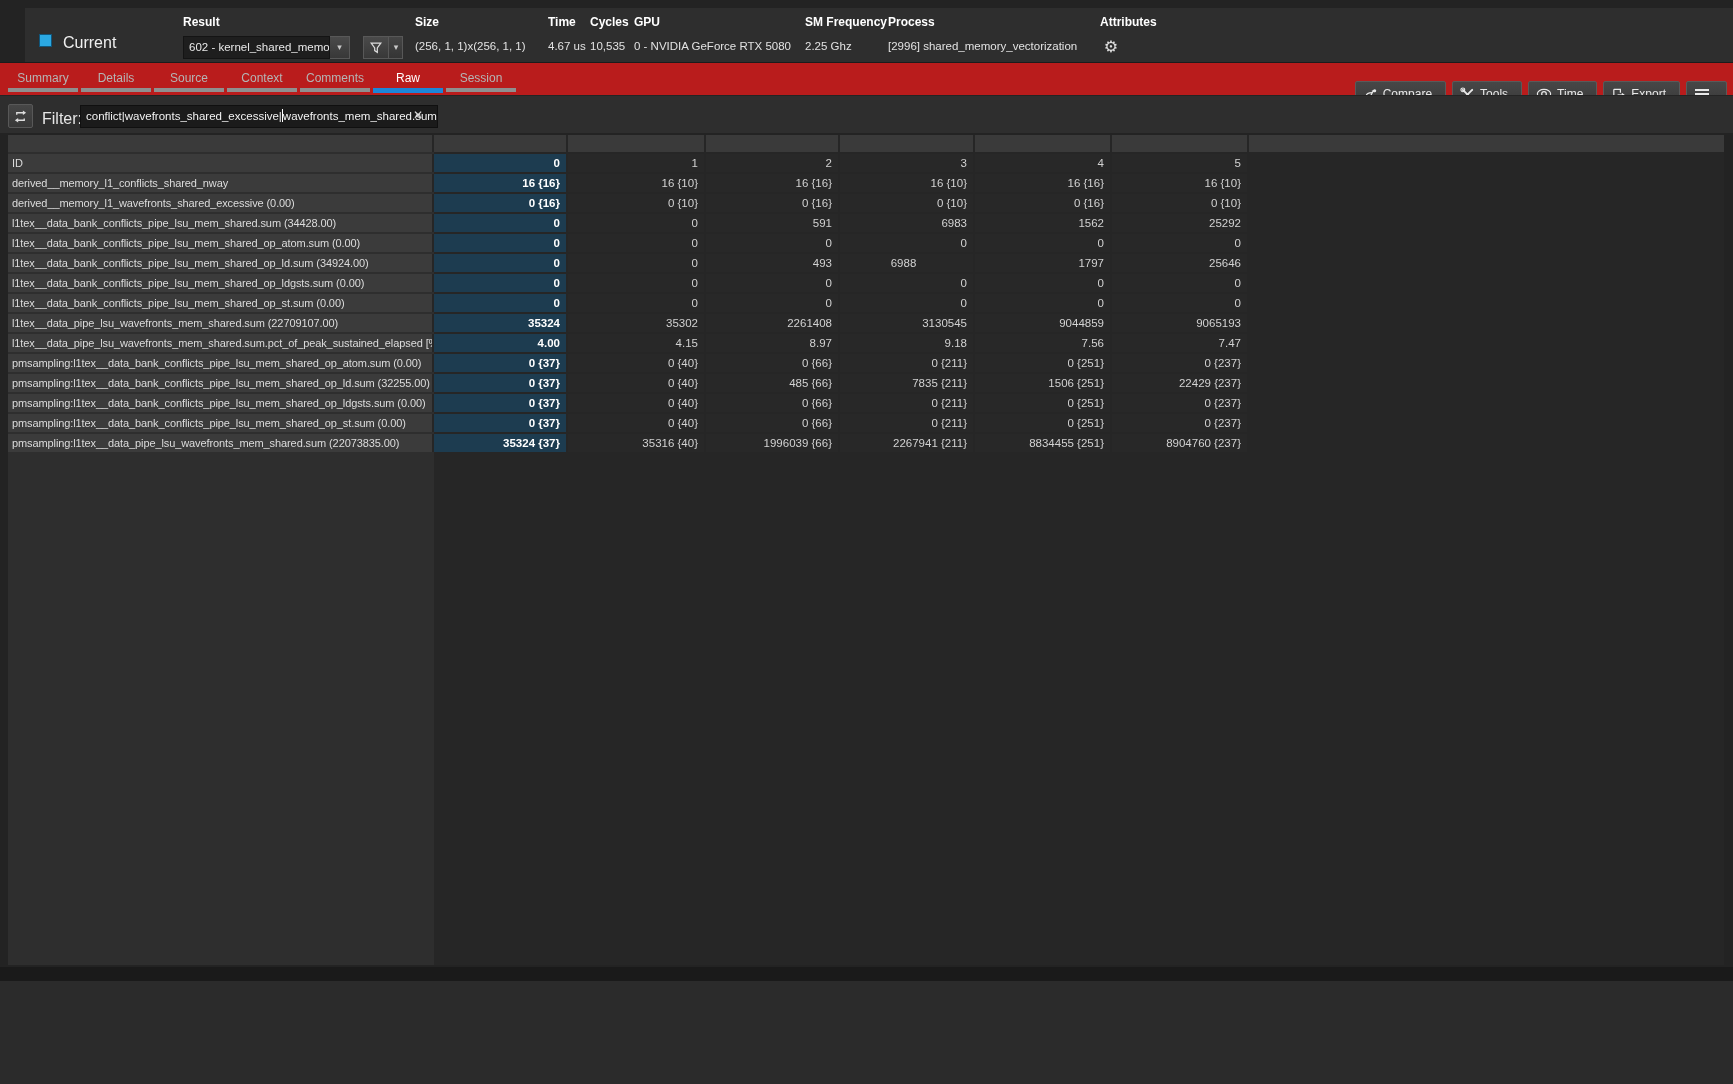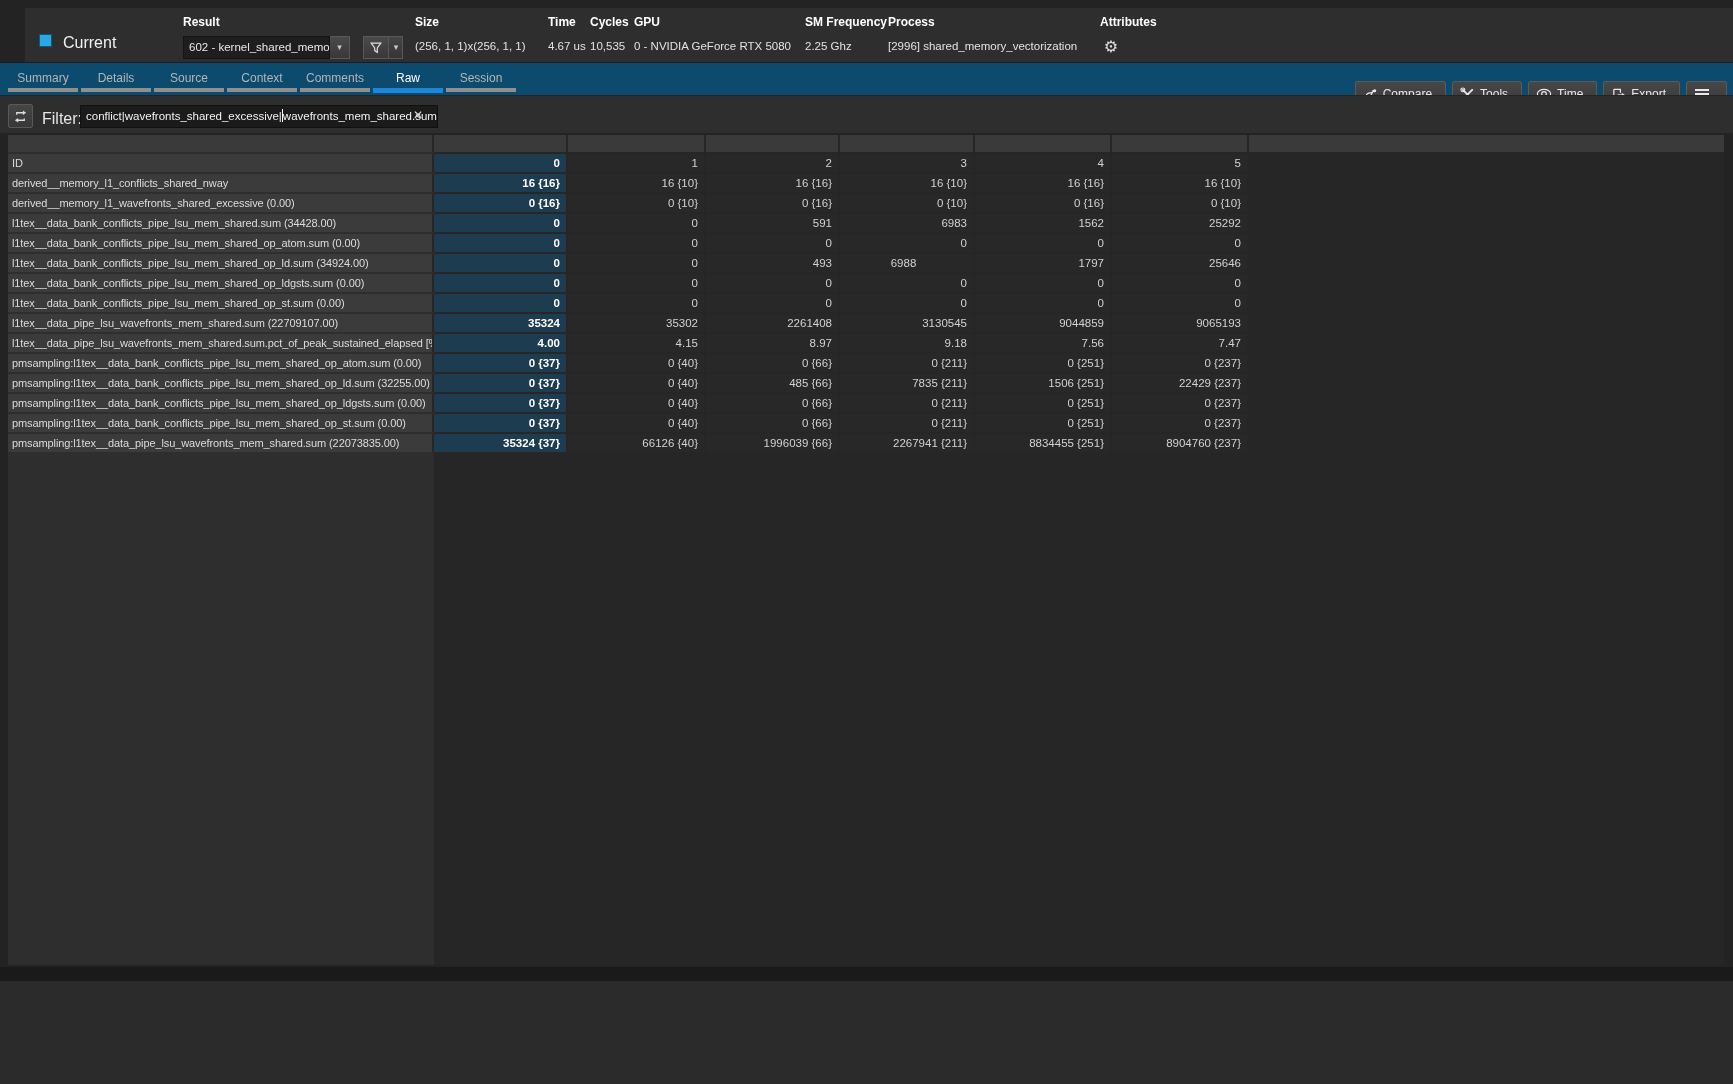--- a/index.html
+++ b/index.html
@@ -16,21 +16,21 @@
   .combo { display:inline-flex; height:23px; vertical-align:top; }
   .combo .combo-text { width:147px; background:#1e1e1e; border:1px solid #141414; color:#e8e8e8; font-size:11.5px; line-height:21px; padding:0 5px; white-space:nowrap; overflow:hidden; }
   .combo .combo-arrow { width:20px; background:linear-gradient(#4a4a4a,#383838); border:1px solid #585858; border-left:none; color:#c8c8c8; font-size:9px; text-align:center; line-height:21px; cursor:default; }
   .split-btn { display:inline-flex; height:23px; margin-left:9px; vertical-align:top; }
   .split-btn .sb-main { width:26px; background:linear-gradient(#4a4a4a,#383838); border:1px solid #585858; display:flex; align-items:center; justify-content:center; }
   .split-btn .sb-arrow { width:14px; background:linear-gradient(#454545,#353535); border:1px solid #585858; border-left:none; color:#c8c8c8; font-size:9px; text-align:center; line-height:21px; }
   .icon-btn { display:inline-flex; align-items:center; justify-content:center; width:22px; height:22px; }
   .gear-glyph { font-family:"DejaVu Sans", sans-serif; font-size:16px; color:#dddddd; line-height:1; }
 
   
-  .tabbar { position:absolute; left:0; top:62px; width:100%; height:33px; background:#0c4a6e; border-top:1px solid #1c1c1c; }
+  .tabbar { position:absolute; left:0; top:62px; width:100%; height:33px; background:#b91c1c; border-top:1px solid #1c1c1c; }
   .tabs { position:absolute; left:8px; top:0; height:100%; display:flex; }
   .tab { position:relative; width:70px; height:100%; margin-right:3px; text-align:center; padding-top:8px; font-size:12px; color:#b5b5b5; cursor:default; }
   .tab.active { color:#ffffff; }
   .tab .tab-underline { position:absolute; left:0; right:0; bottom:3px; height:4px; background:#8f8f8f; }
   .tab.active .tab-underline { background:#1d86d8; height:5px; bottom:2px; }
   .tb-buttons { position:absolute; right:6px; top:18px; display:flex; gap:6px; }
   .tbtn { position:relative; height:26px; display:flex; align-items:center; gap:5px; padding:0 13px 0 7px; background:linear-gradient(#474747,#393939); border:1px solid #5a5a5a; border-radius:2px; color:#e8e8e8; font-size:12px; white-space:nowrap; }
   .tbtn .corner-arrow { position:absolute; right:2px; bottom:0px; font-size:8px; color:#c0c0c0; }
   .tbtn svg { flex:none; }
 
@@ -330,21 +330,21 @@
           <div class="vcell hl" style="width: 134px;">0 {37}</div>
           <div class="vcell" style="width: 138px;">0 {40}</div>
           <div class="vcell" style="width: 134px;">0 {66}</div>
           <div class="vcell" style="width: 135px;">0 {211}</div>
           <div class="vcell" style="width: 137px;">0 {251}</div>
           <div class="vcell" style="width: 137px;">0 {237}</div>
         </div>
         <div class="trow">
           <div class="ncell">pmsampling:l1tex__data_pipe_lsu_wavefronts_mem_shared.sum (22073835.00)</div>
           <div class="vcell hl" style="width: 134px;">35324 {37}</div>
-          <div class="vcell" style="width: 138px;">66126 {40}</div>
+          <div class="vcell" style="width: 138px;">35316 {40}</div>
           <div class="vcell" style="width: 134px;">1996039 {66}</div>
           <div class="vcell" style="width: 135px;">2267941 {211}</div>
           <div class="vcell" style="width: 137px;">8834455 {251}</div>
           <div class="vcell" style="width: 137px;">8904760 {237}</div>
         </div>
       </div>
   </div>
 
   <div class="bottom-strip"></div>
   <div class="bottom-area"></div>

